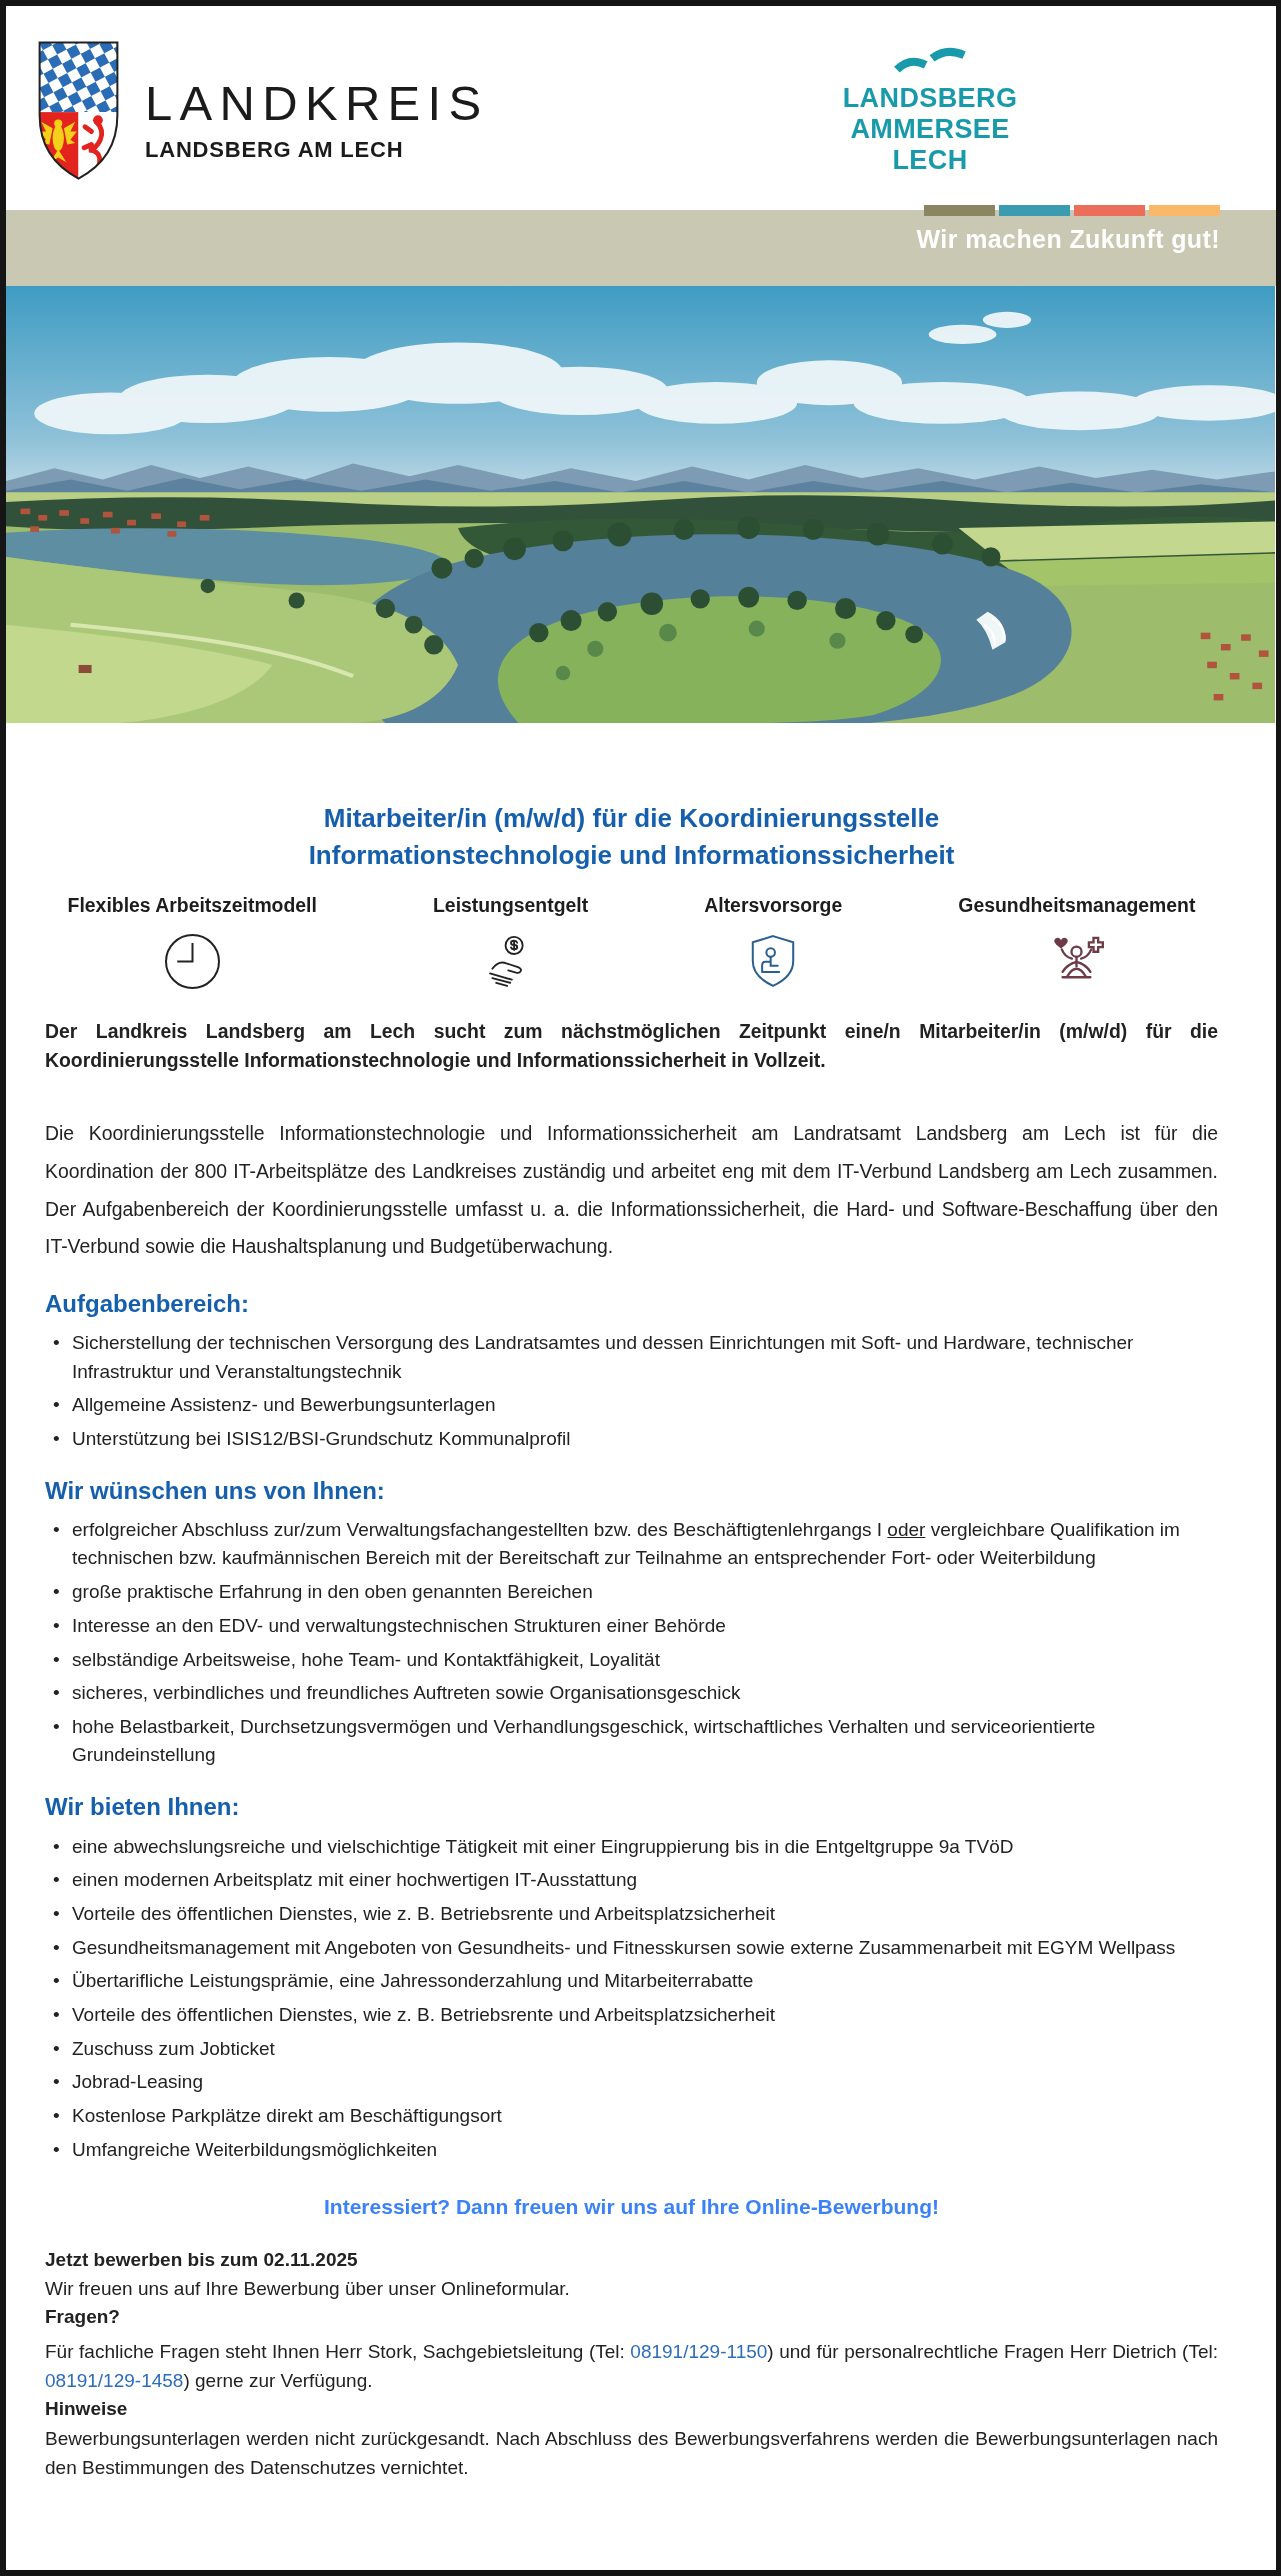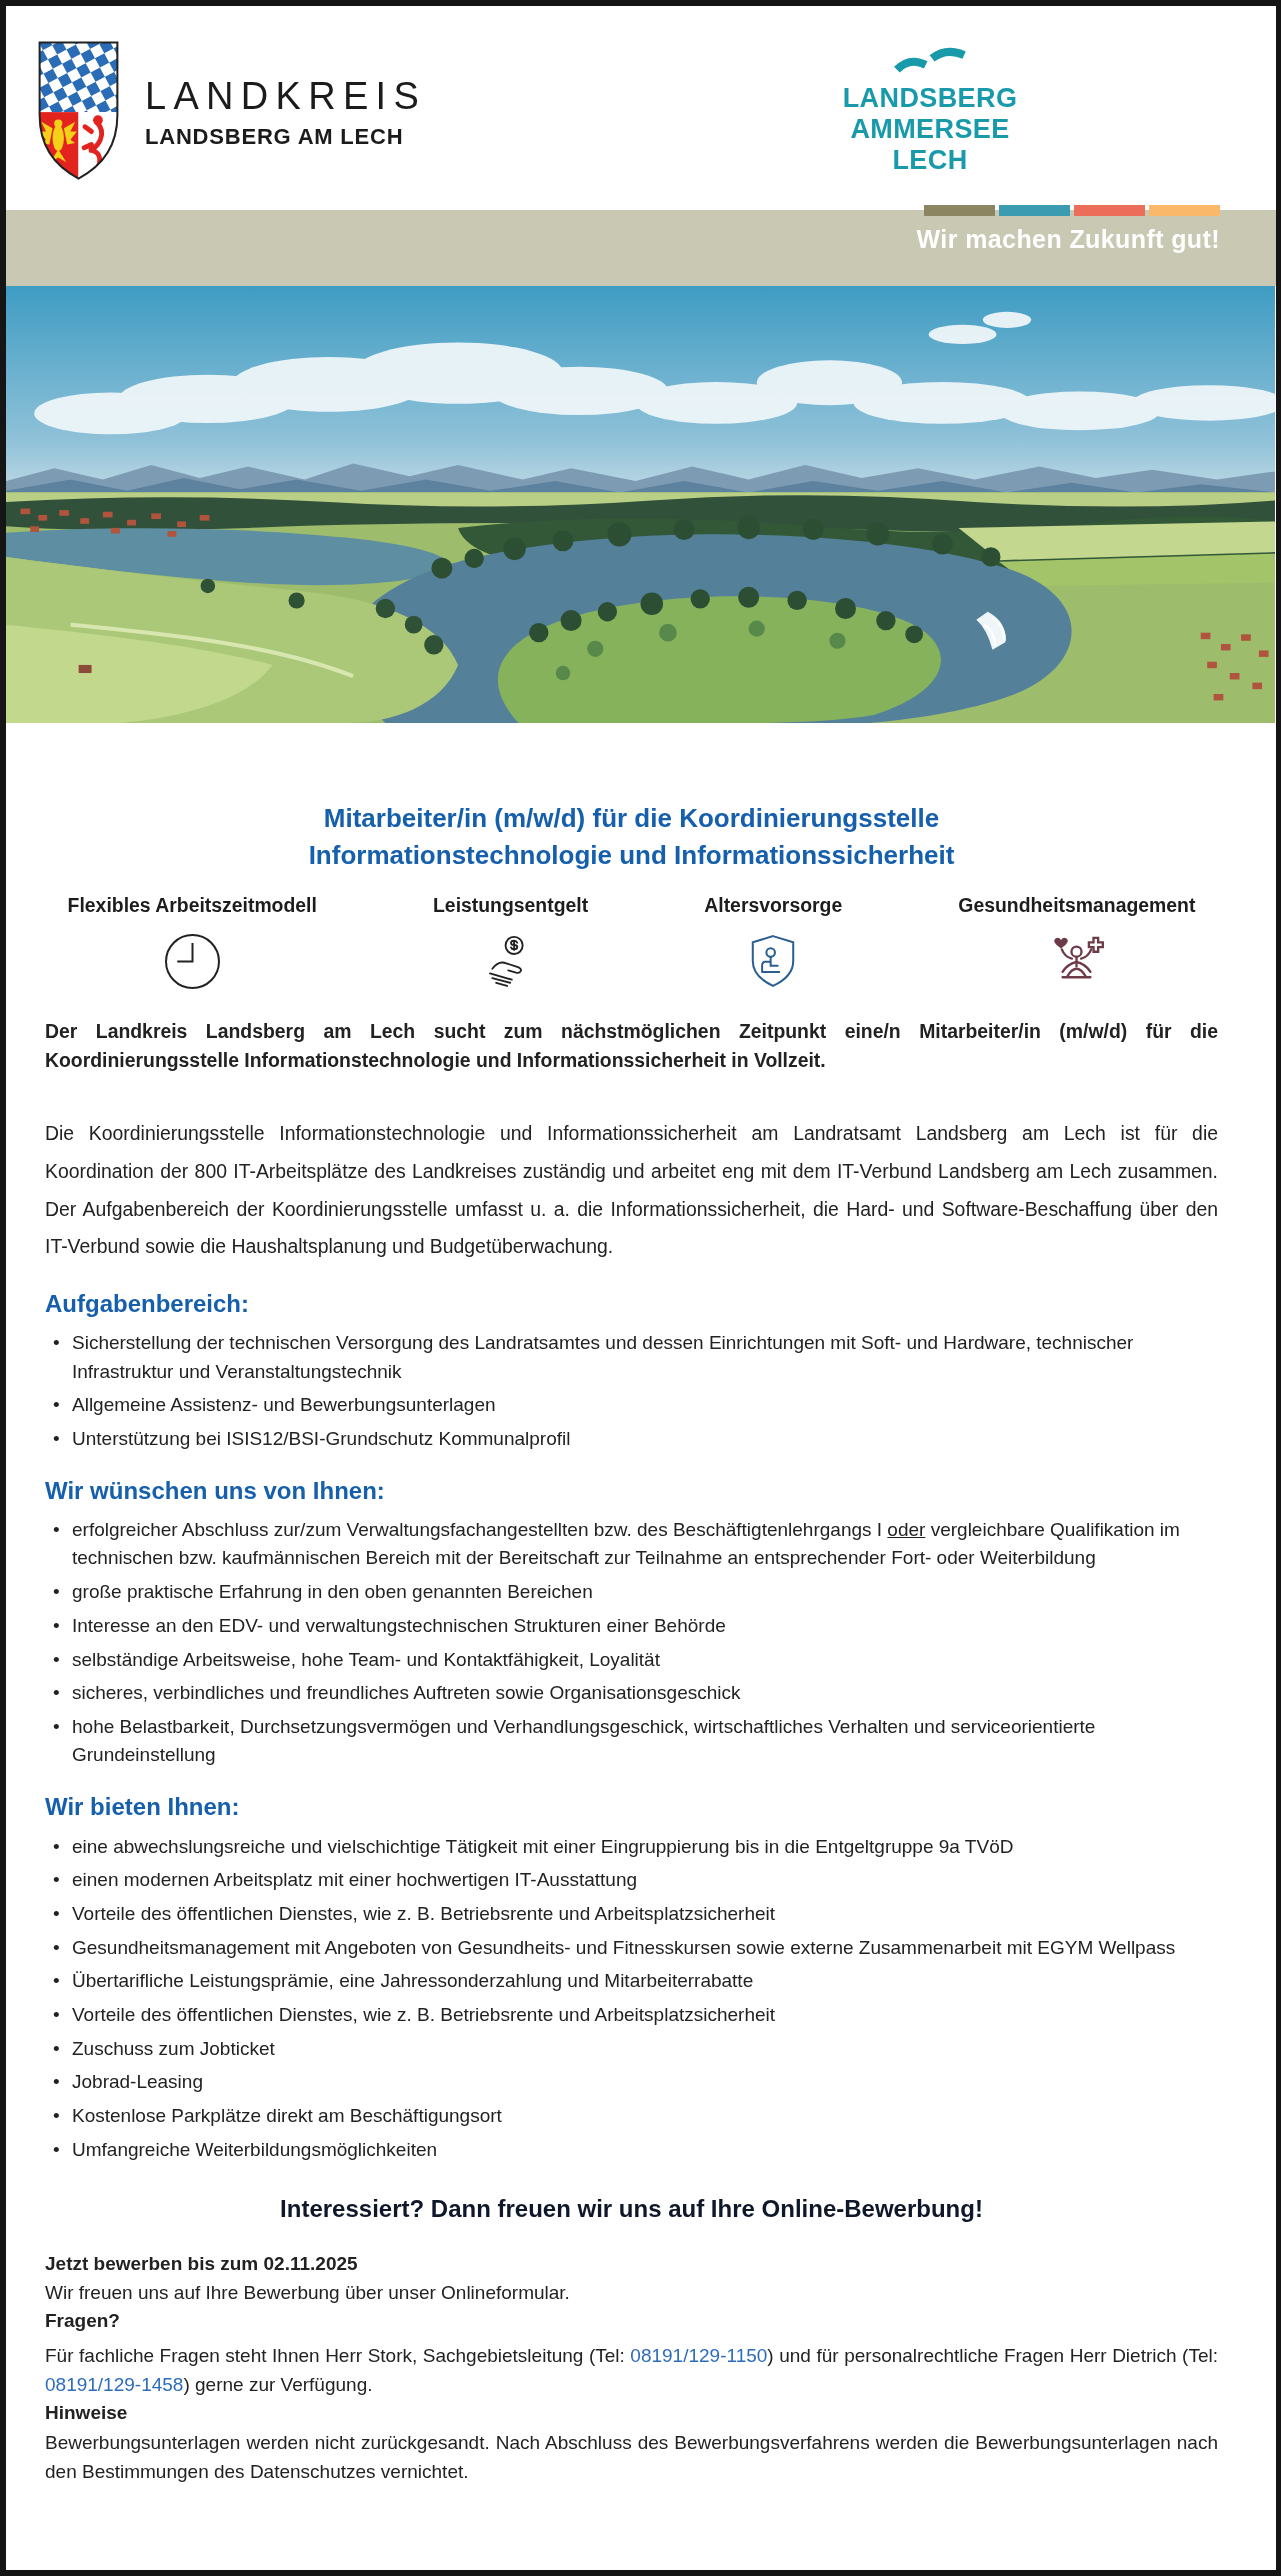--- a/index.html
+++ b/index.html
@@ -3,21 +3,21 @@
 <meta charset="utf-8">
 <style>
   html,body{margin:0;padding:0;background:#666;}
   .page{position:relative;width:1282px;height:2576px;margin:0 auto;background:#fff;
         border:6.5px solid #151515;box-sizing:border-box;overflow:hidden;
         font-family:"Liberation Sans",sans-serif;color:#222;}
   
   .masthead{position:relative;height:204px;background:#fff;}
   .crest{position:absolute;left:32px;top:32px;width:81px;height:145px;}
   .org{position:absolute;left:139px;top:69px;color:#1b1b1b;}
-  .org-l1{font-size:38px;font-weight:400;letter-spacing:7.3px;}
+  .org-l1{font-size:49px;font-weight:400;letter-spacing:7.3px;}
   .org-l2{font-size:22px;font-weight:bold;letter-spacing:0.8px;margin-top:5.6px;}
   .region-logo{position:absolute;left:811px;top:38px;width:226px;text-align:center;color:#189aab;}
   .region-waves{display:block;margin:0 auto;}
   .region-lines{font-weight:bold;font-size:27px;line-height:1.16;letter-spacing:0.4px;margin-top:6.5px;}
   
   .band{position:relative;height:76px;background:#c9c8b3;}
   .bars{position:absolute;top:-4.8px;right:56px;display:flex;gap:4px;}
   .bar{width:71px;height:10.5px;}
   .bar-olive{background:#8b8562;}
   .bar-teal{background:#3a9bb1;}
@@ -33,21 +33,21 @@
   .benefit{display:flex;flex-direction:column;align-items:center;}
   .benefit-label{font-size:19.4px;font-weight:bold;color:#1d1d1d;}
   .benefit-iconbox{margin-top:11.3px;height:66px;display:flex;align-items:center;justify-content:center;}
   .intro{margin-top:22.6px;font-weight:bold;font-size:19.4px;line-height:1.5;text-align:justify;}
   .desc{margin-top:40px;font-size:19.4px;line-height:1.95;text-align:justify;}
   h2.sec{color:#155fad;font-size:24px;font-weight:bold;margin:24px 0 11.3px 0;}
   ul.bullets{list-style:none;margin:0;padding:0;font-size:19px;line-height:1.48;}
   ul.bullets li{position:relative;padding-left:27px;margin:0 0 5.6px 0;}
   ul.bullets li::before{content:"\2022";position:absolute;left:8px;top:0;}
   .u{text-decoration:underline;}
-  .cta{margin-top:31px;text-align:center;color:#0f172a;font-weight:bold;font-size:24px;}
+  .cta{margin-top:31px;text-align:center;color:#3b82f6;font-weight:bold;font-size:21px;}
   .apply{margin-top:27.4px;font-size:19px;line-height:1.5;}
   .b{font-weight:bold;}
   .apply p{margin:0;}
   .apply .contact{margin-top:6.5px;text-align:justify;}
   .tel{color:#2d6cbb;text-decoration:none;cursor:pointer;margin-top:32px;}
   .hint-head{margin-top:27.4px;}
   .notes{margin-top:1.6px;text-align:justify;line-height:1.55;}
 </style>
 </head>
 <body>

